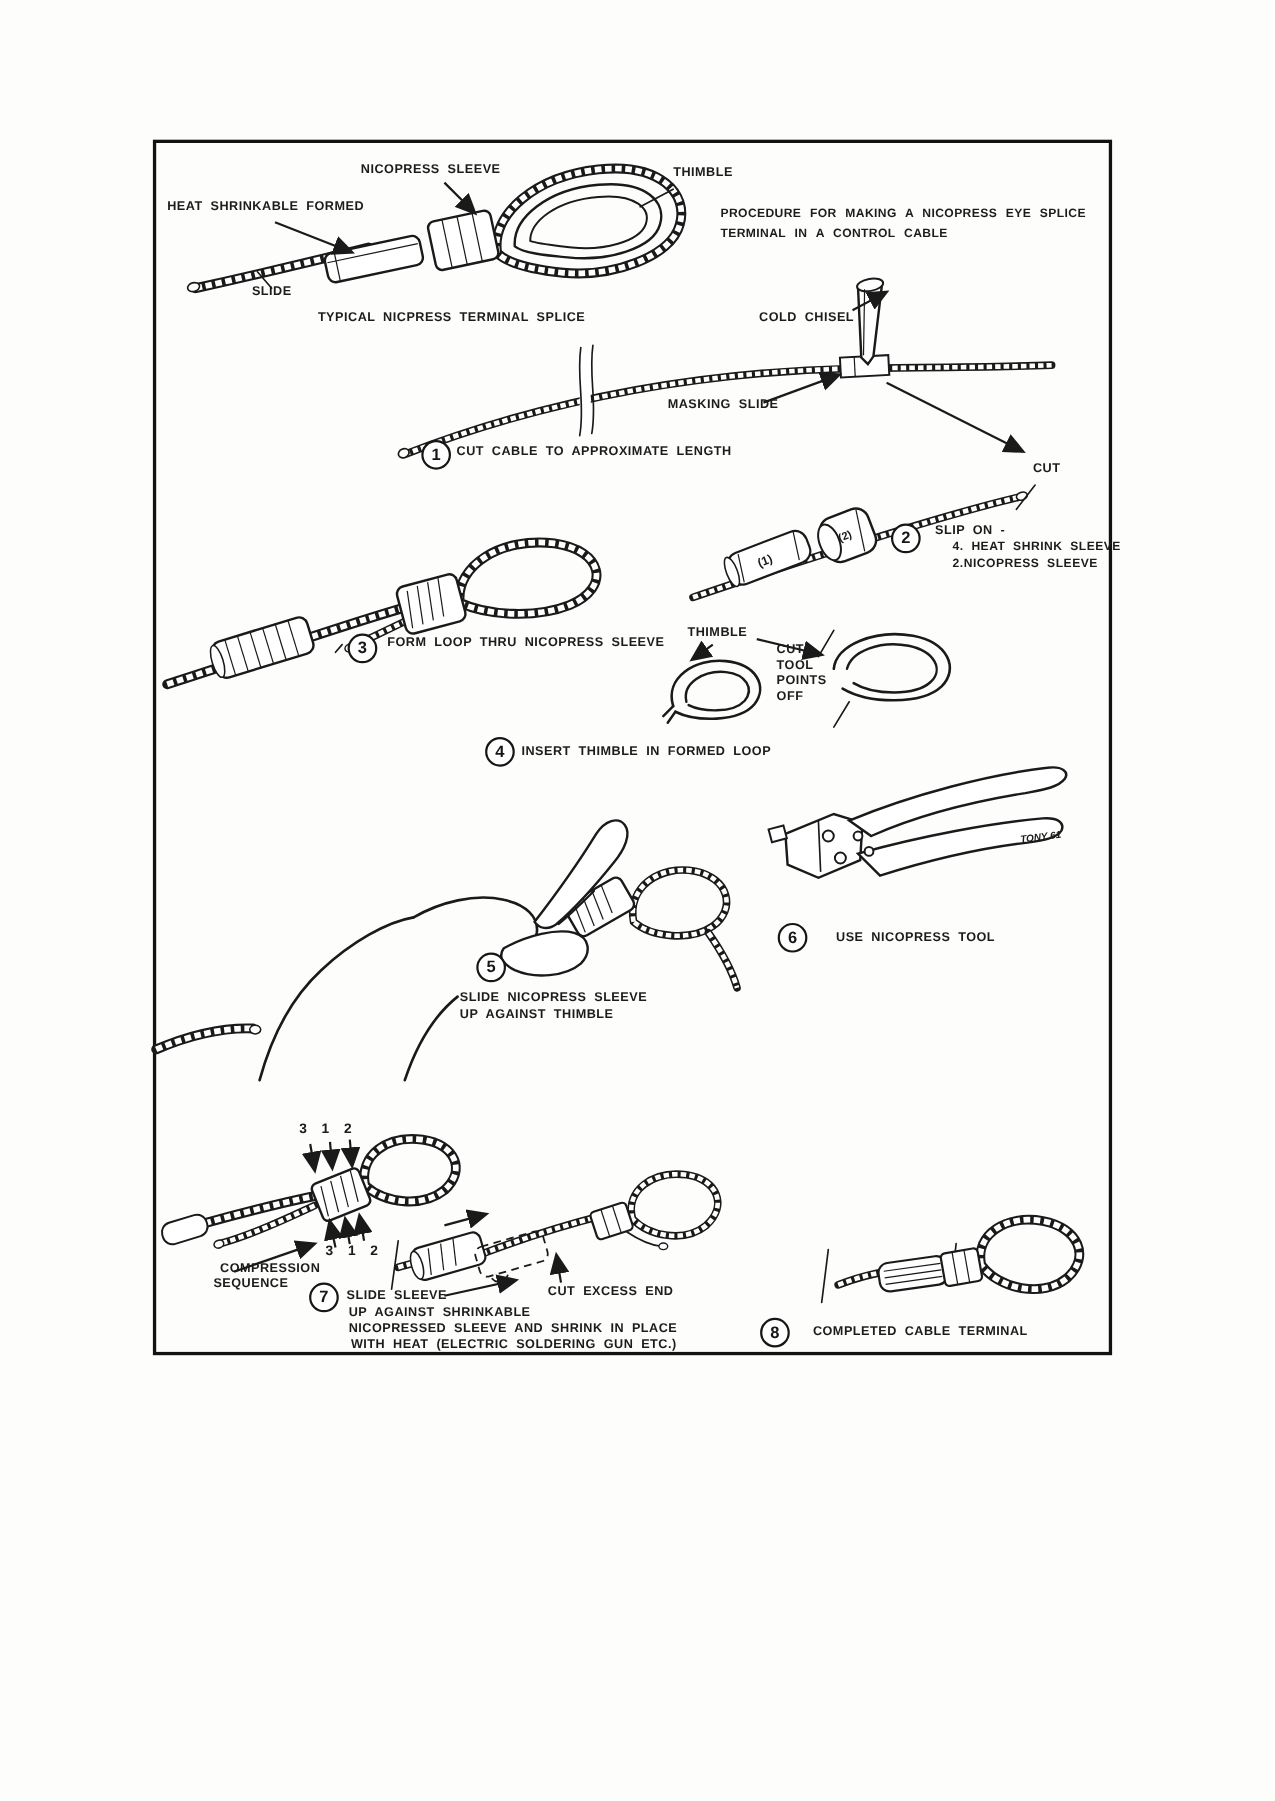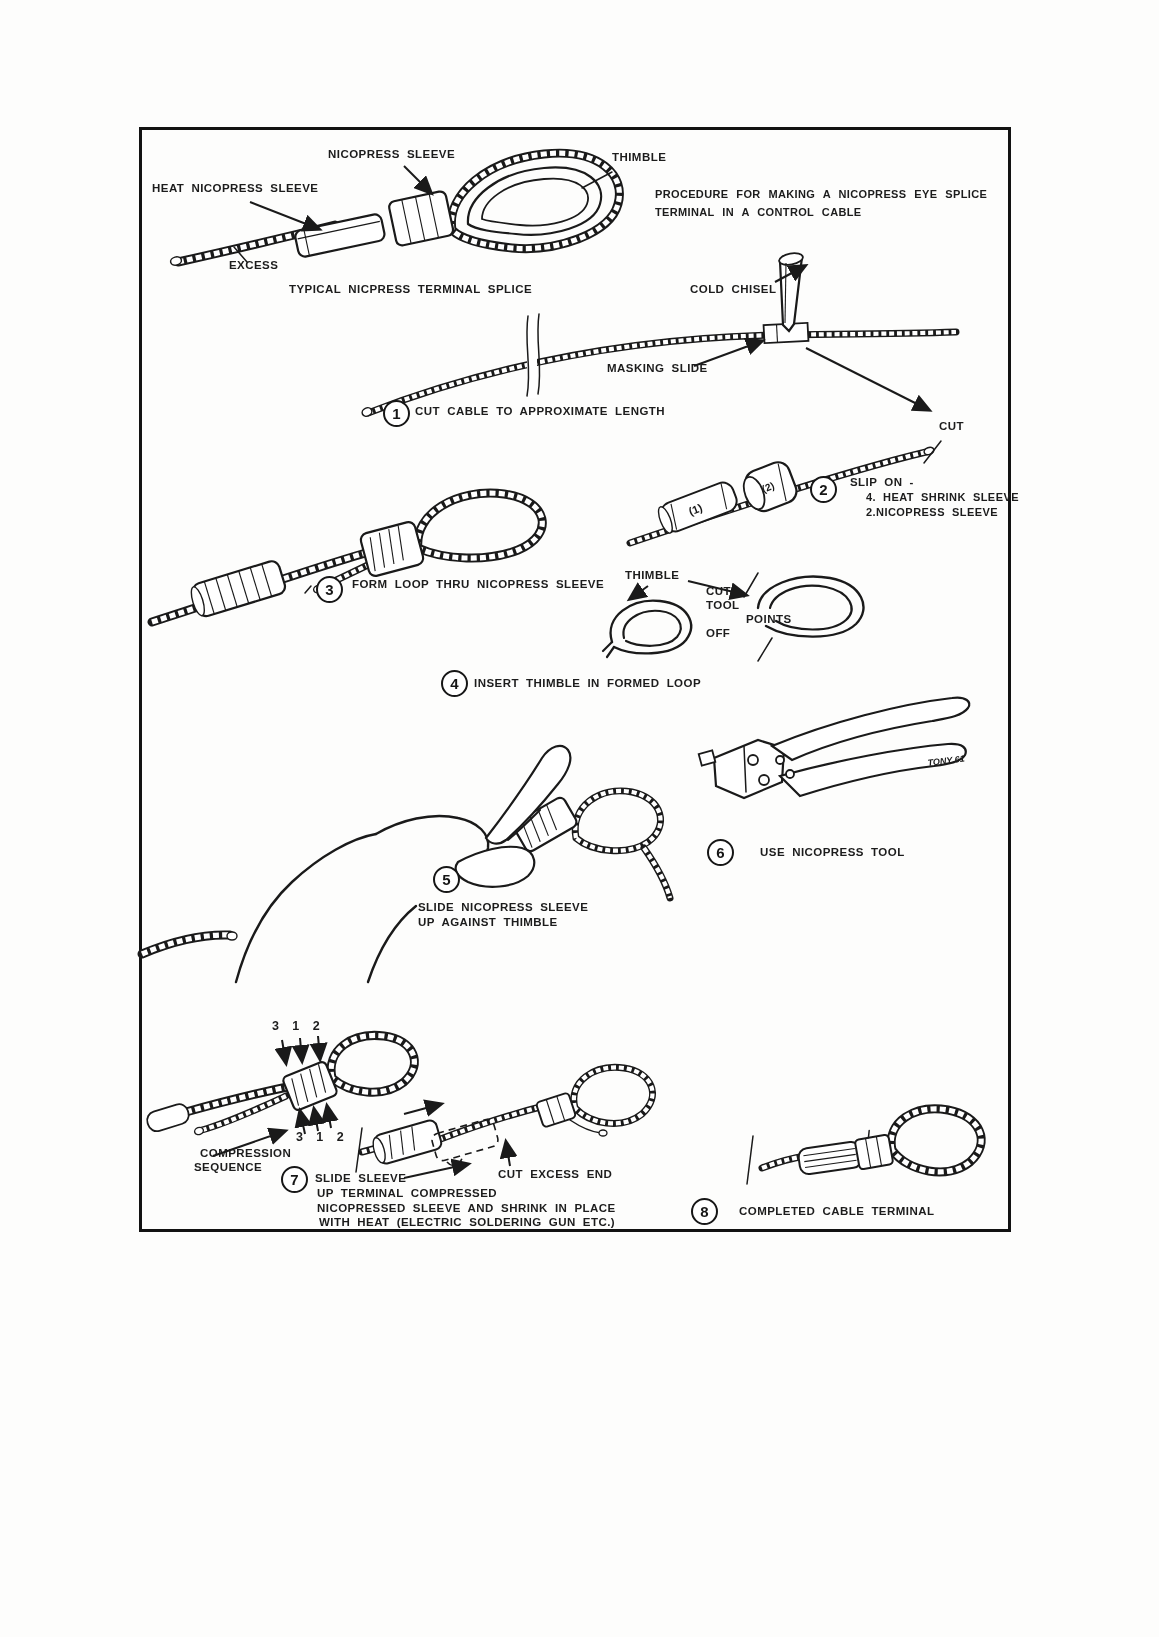--- a/index.html
+++ b/index.html
@@ -258,22 +258,22 @@
       <rect x="857" y="1137" width="34" height="30" rx="4" class="fillw" style="stroke-width:2"></rect>
       <line x1="868" y1="1137" x2="868" y2="1167" class="hatch"></line>
       <line x1="879" y1="1137" x2="879" y2="1167" class="hatch"></line>
       <line x1="871" y1="1137" x2="873" y2="1130" class="thin"></line>
     </g>
   </g>
 </svg>
 
 <div class="lbl" style="left:328px;top:148px">NICOPRESS SLEEVE</div>
 <div class="lbl" style="left:612px;top:151px">THIMBLE</div>
-<div class="lbl" style="left:152px;top:182px">HEAT NICOPRESS SLEEVE</div>
-<div class="lbl" style="left:229px;top:259px">EXCESS</div>
+<div class="lbl" style="left:152px;top:182px">HEAT SHRINKABLE FORMED</div>
+<div class="lbl" style="left:229px;top:259px">SLIDE</div>
 <div class="lbl" style="left:289px;top:283px">TYPICAL NICPRESS TERMINAL SPLICE</div>
 
 <div class="lbl title" style="left:655px;top:188px">PROCEDURE FOR MAKING A NICOPRESS EYE SPLICE</div>
 <div class="lbl title" style="left:655px;top:206px">TERMINAL IN A CONTROL CABLE</div>
 
 <div class="lbl" style="left:690px;top:283px">COLD CHISEL</div>
 <div class="lbl" style="left:607px;top:362px">MASKING SLIDE</div>
 <div class="lbl" style="left:939px;top:420px">CUT</div>
 
 <div class="circle" style="left:383px;top:400px">
@@ -289,21 +289,21 @@
 <div class="lbl sm" style="left:866px;top:506px">2.NICOPRESS SLEEVE</div>
 
 <div class="circle" style="left:316px;top:576px">
     <span>3</span>
   </div>
 <div class="lbl" style="left:352px;top:578px">FORM LOOP THRU NICOPRESS SLEEVE</div>
 
 <div class="lbl" style="left:625px;top:569px">THIMBLE</div>
 <div class="lbl" style="left:706px;top:585px">CUT</div>
 <div class="lbl" style="left:706px;top:599px">TOOL</div>
-<div class="lbl" style="left:746px;top:613px">POINTS</div>
+<div class="lbl" style="left:706px;top:613px">POINTS</div>
 <div class="lbl" style="left:706px;top:627px">OFF</div>
 
 <div class="circle" style="left:441px;top:670px">
     <span>4</span>
   </div>
 <div class="lbl" style="left:474px;top:677px">INSERT THIMBLE IN FORMED LOOP</div>
 
 <div class="circle" style="left:433px;top:866px">
     <span>5</span>
   </div>
@@ -317,21 +317,21 @@
 
 <div class="lbl seq" style="left:272px;top:1020px">3 1 2</div>
 <div class="lbl seq" style="left:296px;top:1131px">3 1 2</div>
 <div class="lbl" style="left:200px;top:1147px">COMPRESSION</div>
 <div class="lbl" style="left:194px;top:1161px">SEQUENCE</div>
 
 <div class="circle" style="left:281px;top:1166px">
     <span>7</span>
   </div>
 <div class="lbl" style="left:315px;top:1172px">SLIDE SLEEVE</div>
-<div class="lbl" style="left:317px;top:1187px">UP TERMINAL COMPRESSED</div>
+<div class="lbl" style="left:317px;top:1187px">UP AGAINST SHRINKABLE</div>
 <div class="lbl" style="left:317px;top:1202px">NICOPRESSED SLEEVE AND SHRINK IN PLACE</div>
 <div class="lbl" style="left:319px;top:1216px">WITH HEAT (ELECTRIC SOLDERING GUN ETC.)</div>
 
 <div class="lbl" style="left:498px;top:1168px">CUT EXCESS END</div>
 
 <div class="circle" style="left:691px;top:1198px">
     <span>8</span>
   </div>
 <div class="lbl" style="left:739px;top:1205px">COMPLETED CABLE TERMINAL</div>
 

